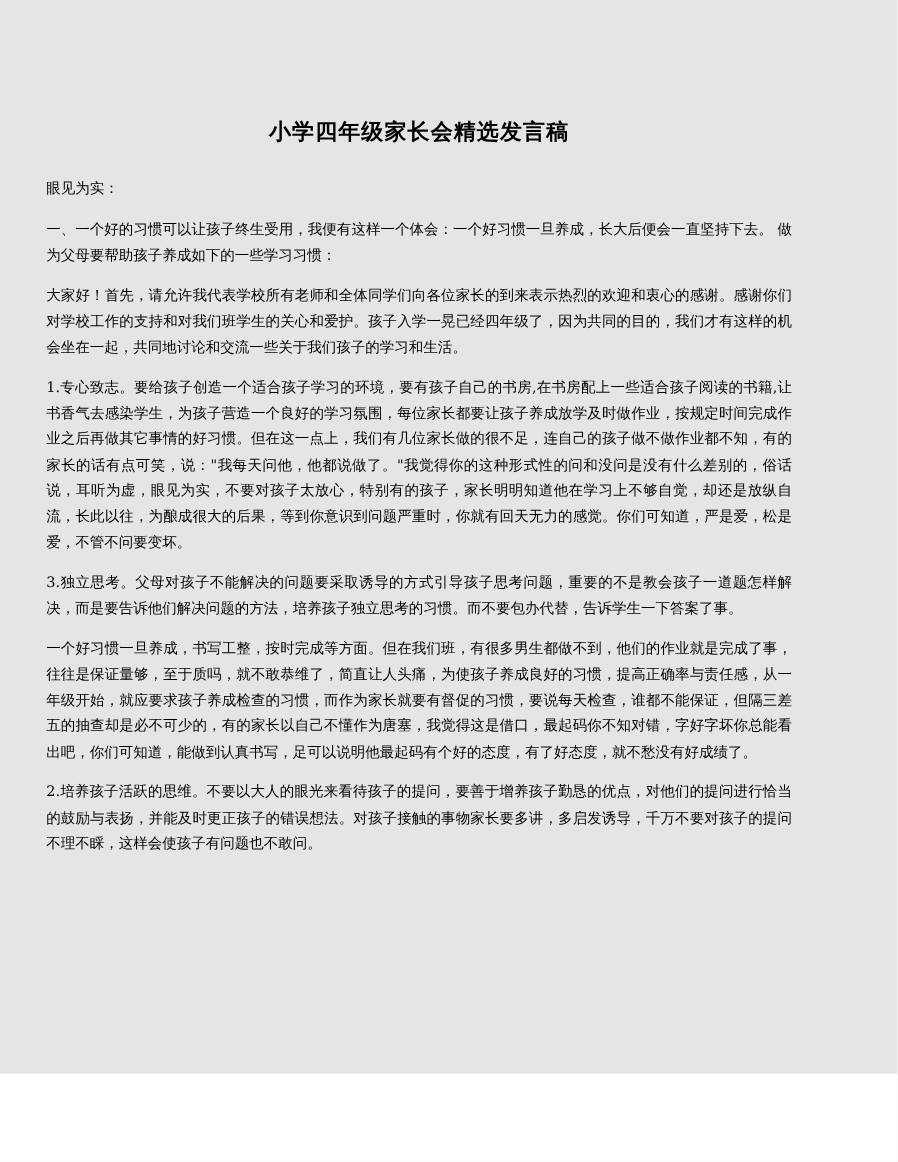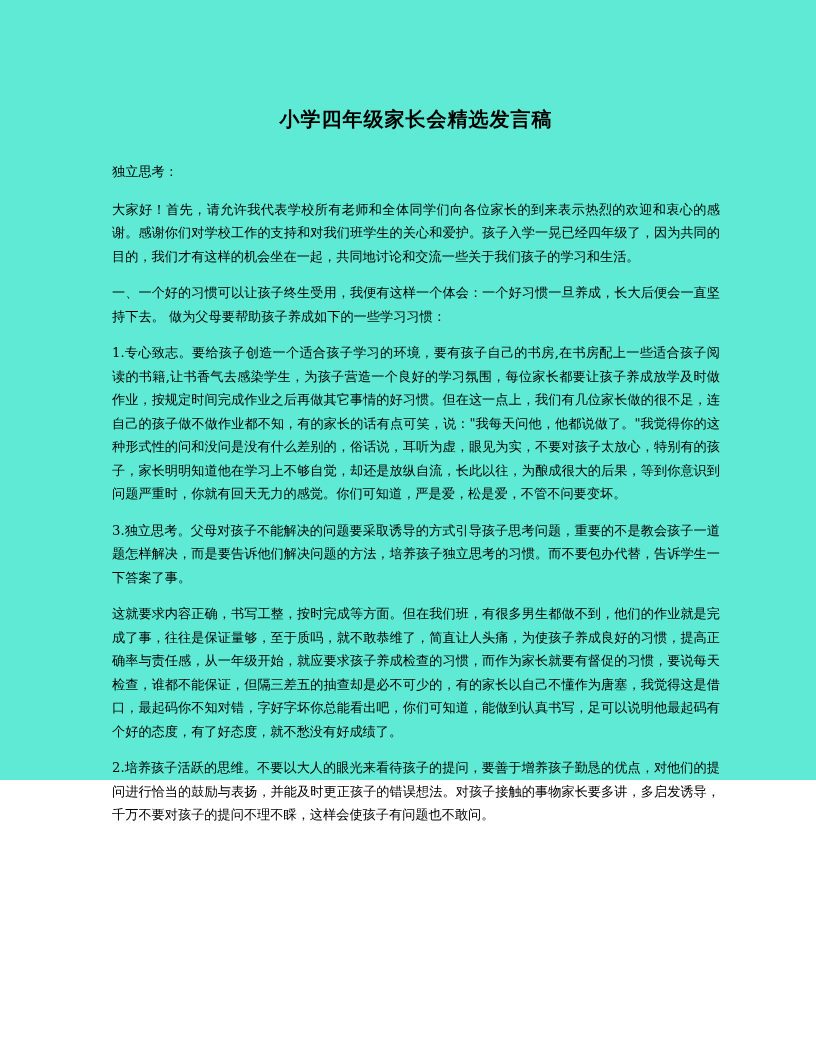--- a/index.html
+++ b/index.html
@@ -8,25 +8,25 @@
     background: #ffffff;
   }
   body {
     width: 816px;
     height: 1056px;
     font-family: "DejaVu Serif", "Liberation Serif", serif;
     color: #000000;
   }
   .page {
     width: 816px;
-    height: 780px;
+    height: 976px;
     box-sizing: border-box;
-    padding: 86px 96px 60px 112px;
+    padding: 86px 96px 60px 42px;
     position: relative;
-    background: #5eead4;
+    background: #e5e5e5;
   }
   .doc-title {
     text-align: center;
     font-size: 20px;
     font-weight: bold;
     letter-spacing: 1px;
     margin: 18px 0 26px 0;
     line-height: 1.5;
   }
   .para {
@@ -39,20 +39,20 @@
   }
   .para.salutation {
     margin-bottom: 14px;
   }
 </style>
 </head>
 <body>
 
 <div class="page">
   <h1 class="doc-title">小学四年级家长会精选发言稿</h1>
-  <p class="para salutation">独立思考：</p>
+  <p class="para salutation">眼见为实：</p>
+  <p class="para">一、一个好的习惯可以让孩子终生受用，我便有这样一个体会：一个好习惯一旦养成，长大后便会一直坚持下去。 做为父母要帮助孩子养成如下的一些学习习惯：</p>
   <p class="para">大家好！首先，请允许我代表学校所有老师和全体同学们向各位家长的到来表示热烈的欢迎和衷心的感谢。感谢你们对学校工作的支持和对我们班学生的关心和爱护。孩子入学一晃已经四年级了，因为共同的目的，我们才有这样的机会坐在一起，共同地讨论和交流一些关于我们孩子的学习和生活。</p>
-  <p class="para">一、一个好的习惯可以让孩子终生受用，我便有这样一个体会：一个好习惯一旦养成，长大后便会一直坚持下去。 做为父母要帮助孩子养成如下的一些学习习惯：</p>
   <p class="para">1.专心致志。要给孩子创造一个适合孩子学习的环境，要有孩子自己的书房,在书房配上一些适合孩子阅读的书籍,让书香气去感染学生，为孩子营造一个良好的学习氛围，每位家长都要让孩子养成放学及时做作业，按规定时间完成作业之后再做其它事情的好习惯。但在这一点上，我们有几位家长做的很不足，连自己的孩子做不做作业都不知，有的家长的话有点可笑，说："我每天问他，他都说做了。"我觉得你的这种形式性的问和没问是没有什么差别的，俗话说，耳听为虚，眼见为实，不要对孩子太放心，特别有的孩子，家长明明知道他在学习上不够自觉，却还是放纵自流，长此以往，为酿成很大的后果，等到你意识到问题严重时，你就有回天无力的感觉。你们可知道，严是爱，松是爱，不管不问要变坏。</p>
   <p class="para">3.独立思考。父母对孩子不能解决的问题要采取诱导的方式引导孩子思考问题，重要的不是教会孩子一道题怎样解决，而是要告诉他们解决问题的方法，培养孩子独立思考的习惯。而不要包办代替，告诉学生一下答案了事。</p>
-  <p class="para">这就要求内容正确，书写工整，按时完成等方面。但在我们班，有很多男生都做不到，他们的作业就是完成了事，往往是保证量够，至于质吗，就不敢恭维了，简直让人头痛，为使孩子养成良好的习惯，提高正确率与责任感，从一年级开始，就应要求孩子养成检查的习惯，而作为家长就要有督促的习惯，要说每天检查，谁都不能保证，但隔三差五的抽查却是必不可少的，有的家长以自己不懂作为唐塞，我觉得这是借口，最起码你不知对错，字好字坏你总能看出吧，你们可知道，能做到认真书写，足可以说明他最起码有个好的态度，有了好态度，就不愁没有好成绩了。</p>
+  <p class="para">一个好习惯一旦养成，书写工整，按时完成等方面。但在我们班，有很多男生都做不到，他们的作业就是完成了事，往往是保证量够，至于质吗，就不敢恭维了，简直让人头痛，为使孩子养成良好的习惯，提高正确率与责任感，从一年级开始，就应要求孩子养成检查的习惯，而作为家长就要有督促的习惯，要说每天检查，谁都不能保证，但隔三差五的抽查却是必不可少的，有的家长以自己不懂作为唐塞，我觉得这是借口，最起码你不知对错，字好字坏你总能看出吧，你们可知道，能做到认真书写，足可以说明他最起码有个好的态度，有了好态度，就不愁没有好成绩了。</p>
   <p class="para">2.培养孩子活跃的思维。不要以大人的眼光来看待孩子的提问，要善于增养孩子勤恳的优点，对他们的提问进行恰当的鼓励与表扬，并能及时更正孩子的错误想法。对孩子接触的事物家长要多讲，多启发诱导，千万不要对孩子的提问不理不睬，这样会使孩子有问题也不敢问。</p>
 </div>
 
 </body></html>

